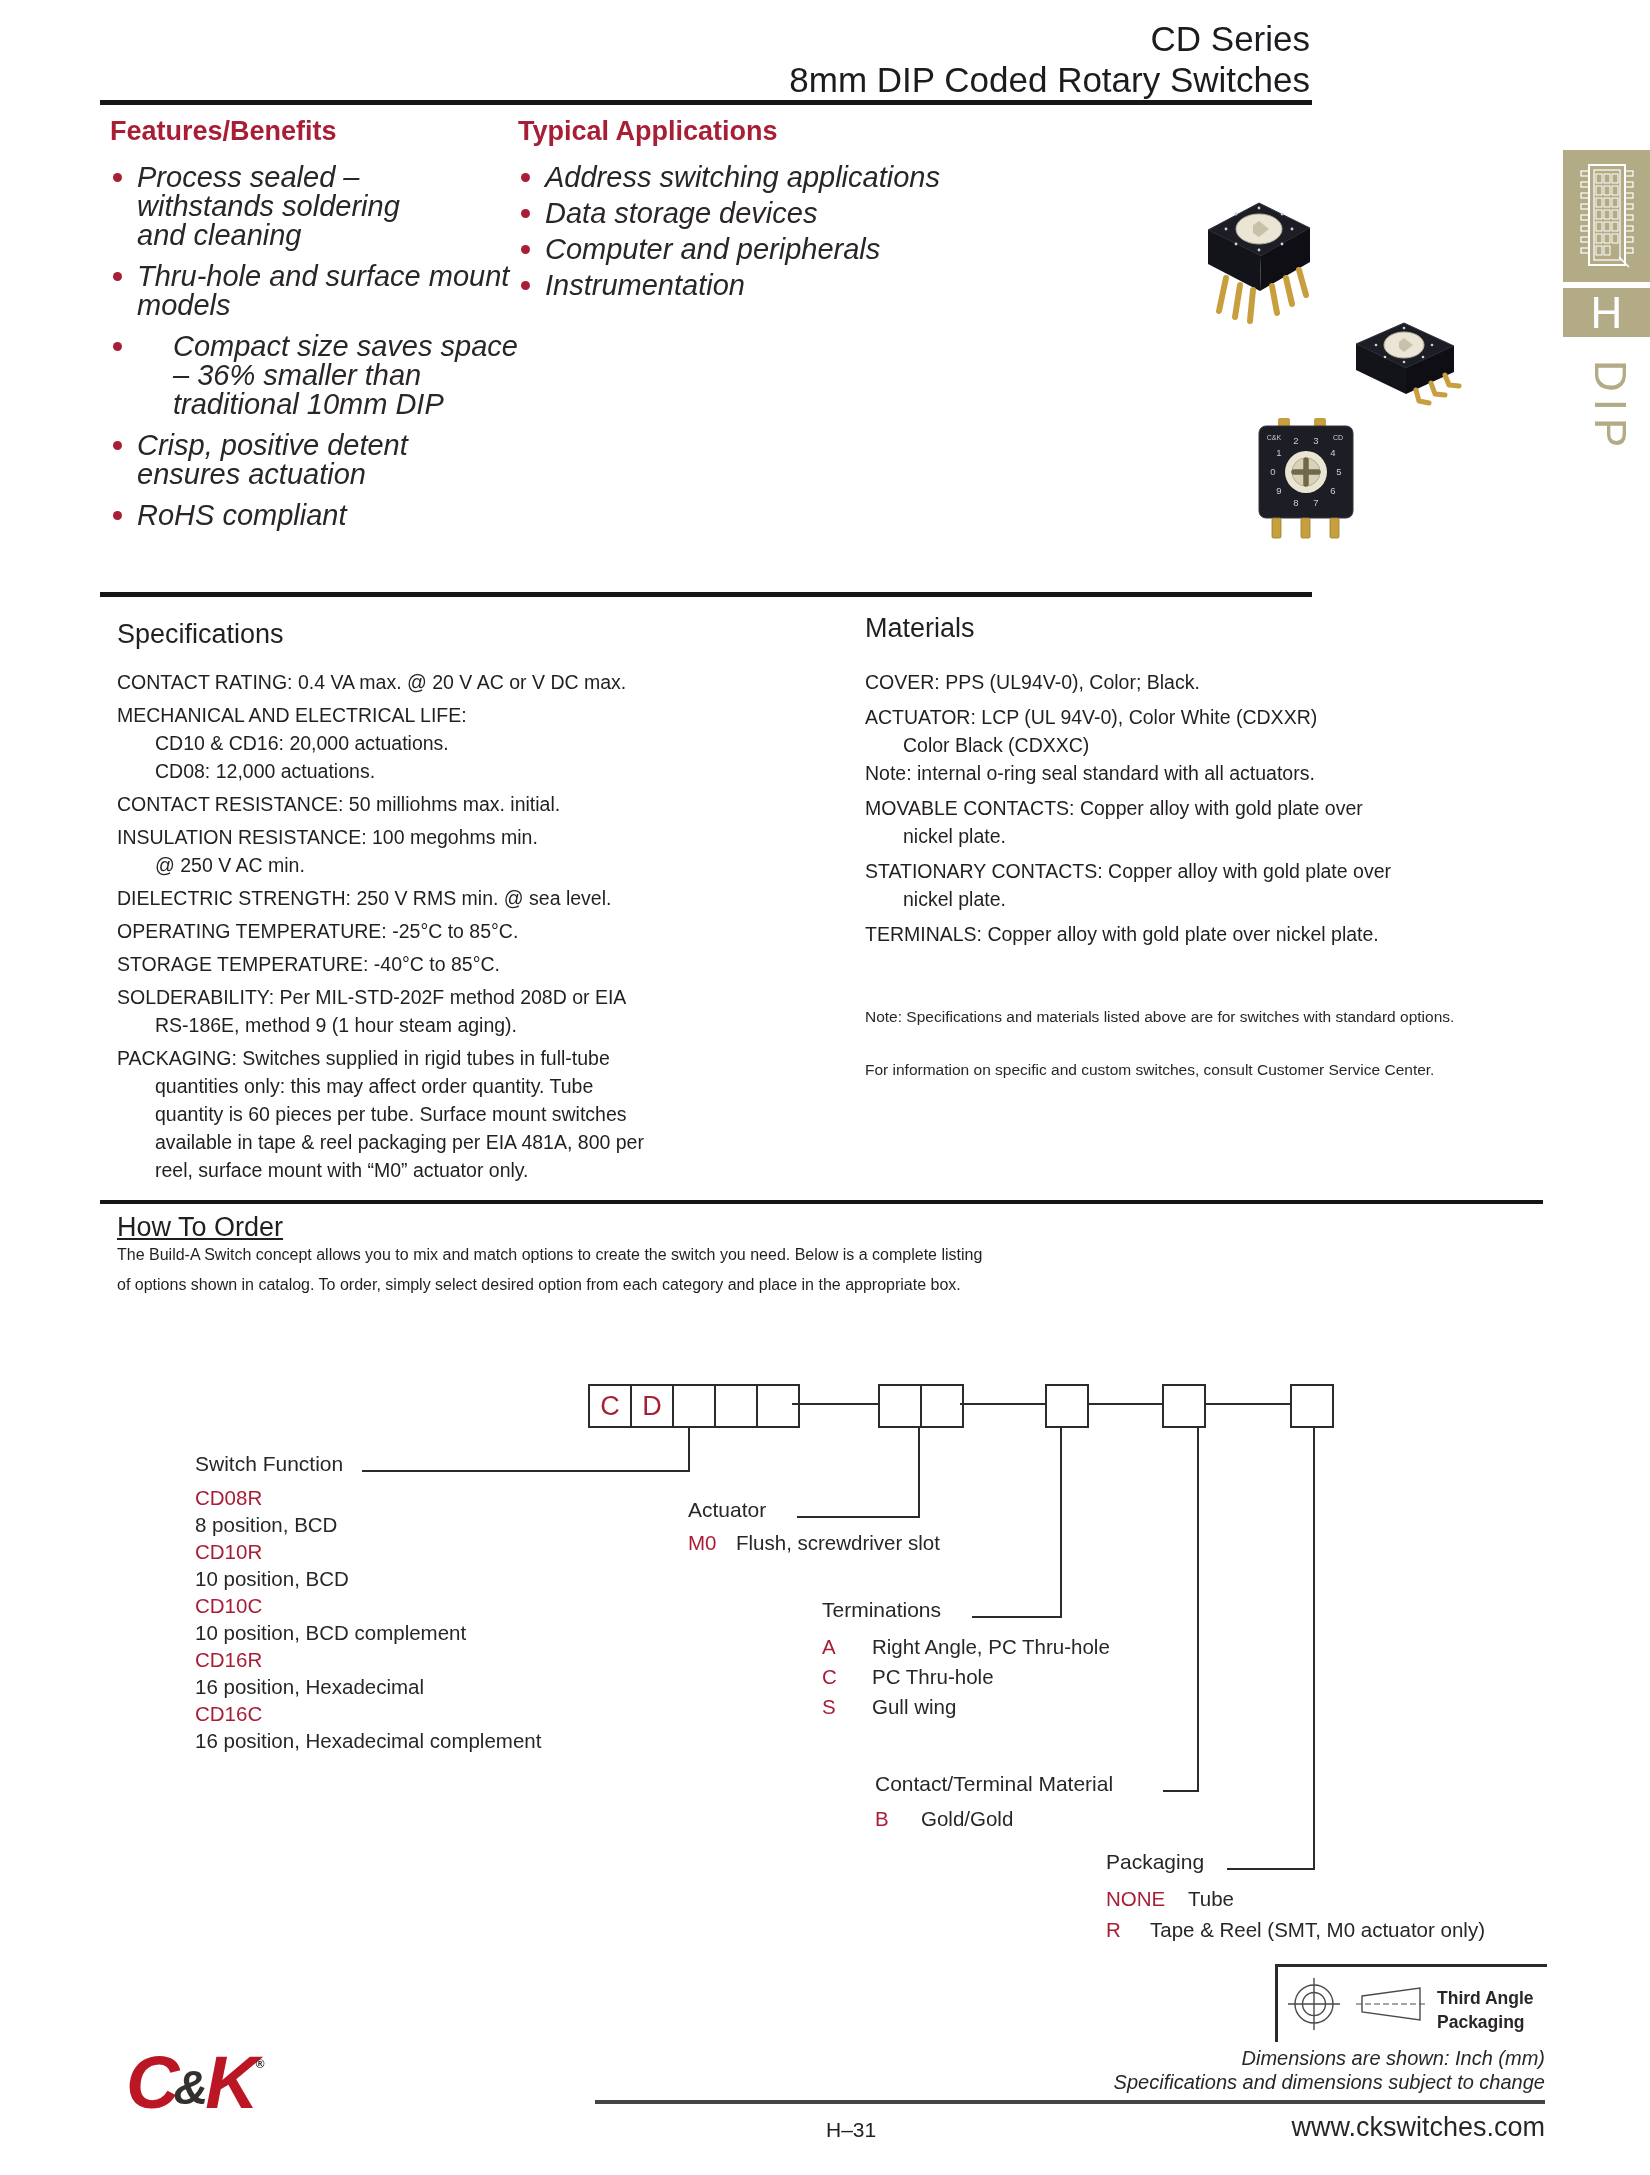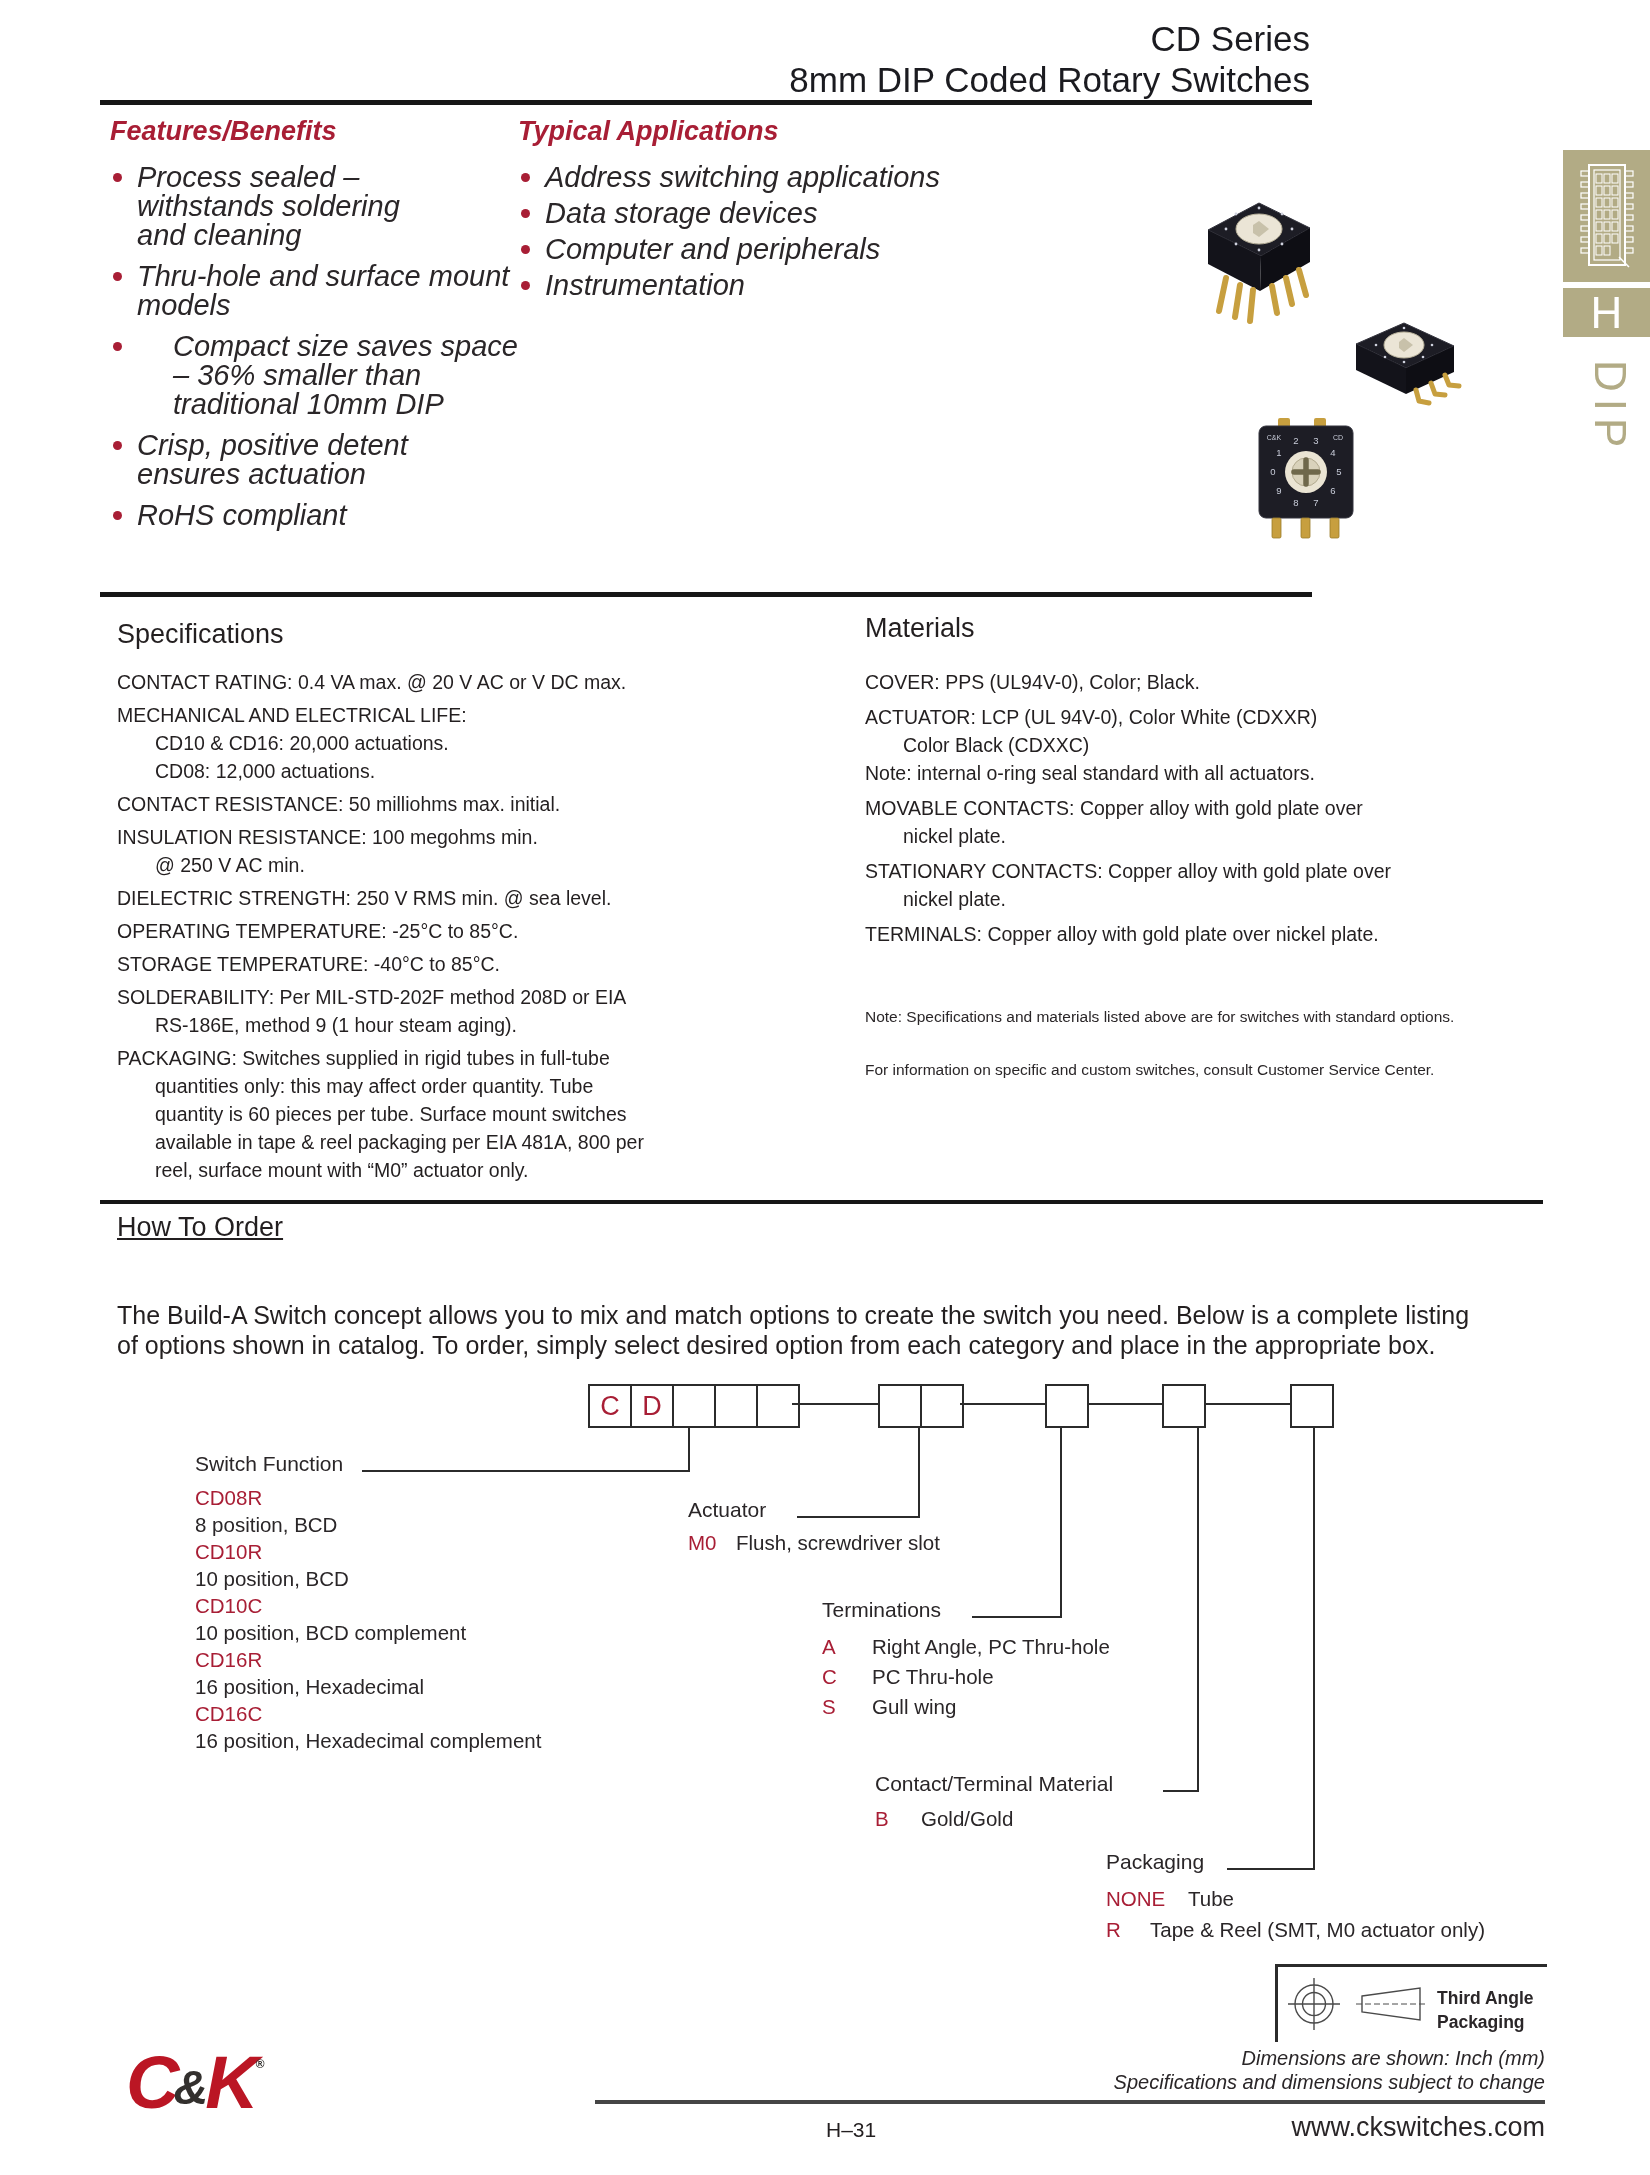--- a/index.html
+++ b/index.html
@@ -17,21 +17,21 @@
   .sb-icon{position:absolute;left:1563px;top:150px;width:87px;height:132px;background:#b2ab85;
            display:flex;align-items:center;justify-content:center;}
   .sb-tab{position:absolute;left:1563px;top:288px;width:87px;height:49px;background:#b2ab85;
           color:#fff;display:flex;align-items:center;justify-content:center;font-size:44px;}
   .sb-dip{position:absolute;left:1585px;top:360px;writing-mode:vertical-rl;
           font-size:44px;color:#b2ab85;letter-spacing:7px;}
 
   
   .feat{position:absolute;left:110px;top:116px;}
   .apps{position:absolute;left:518px;top:116px;}
-  .sec-title-red{font-style:italic;font-weight:700;font-size:27px;color:#a81e35;margin-bottom:16px;}
+  .sec-title-red{font-weight:700;font-size:27px;color:#a81e35;margin-bottom:16px;}
   .bitem{display:flex;margin-bottom:12px;}
   .apps .bitem{margin-bottom:7px;}
   .bdot{flex:none;width:9px;height:9px;border-radius:50%;background:#a81e35;margin:10px 15px 0 3px;}
   .btxt{font-style:italic;font-size:29px;line-height:29px;color:#2a2628;}
   .w-f1{width:310px;} .w-f2{width:420px;} .w-f3{width:355px;margin-left:36px;} .w-f4{width:320px;} .w-f5{width:240px;}
   .w-a{width:400px;}
 
   
   .photo{position:absolute;}
   .ph-a{left:1180px;top:190px;} .ph-b{left:1340px;top:312px;} .ph-c{left:1252px;top:410px;}
@@ -43,21 +43,21 @@
   .mat .col-title{margin-bottom:24px;}
   .ln{font-size:19.5px;line-height:28px;white-space:nowrap;}
   .gap{margin-top:5px;}
   .mat .gap{margin-top:7px;}
   .ind{padding-left:38px;}
   .matnote{margin-top:58px;font-size:15.5px;line-height:21px;color:#2a2628;}
   .matnote div{white-space:nowrap;margin-top:32px;}
 
   
   .hto-title{position:absolute;left:117px;top:1212px;font-size:27px;text-decoration:underline;}
-  .hto-p{position:absolute;left:117px;top:1300px;font-size:25px;line-height:30px;}
+  .hto-p{position:absolute;left:117px;top:1240px;font-size:16px;line-height:30px;}
   .hto-p div{white-space:nowrap;}
 
   .obox-g{position:absolute;top:1384px;display:flex;}
   .g1{left:588px;} .g2{left:878px;}
   .cell{width:40px;height:40px;border:2px solid #2b2b2b;margin-left:-2px;background:#fff;
         display:flex;align-items:center;justify-content:center;
         font-size:27px;color:#a81e35;}
   .cell:first-child{margin-left:0;}
   .sbox{position:absolute;top:1384px;width:40px;height:40px;border:2px solid #2b2b2b;background:#fff;}
   .s3{left:1045px;} .s4{left:1162px;} .s5{left:1290px;}

